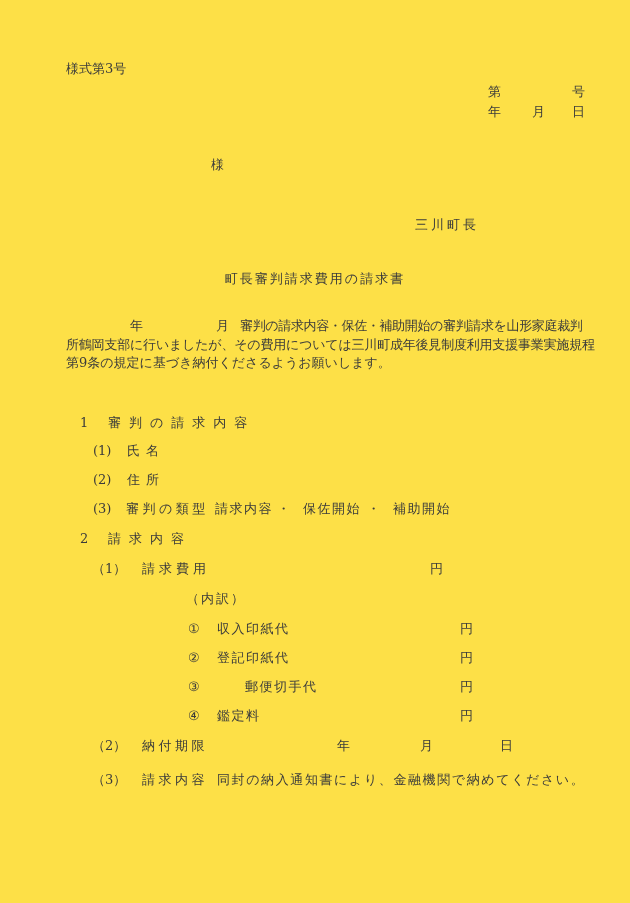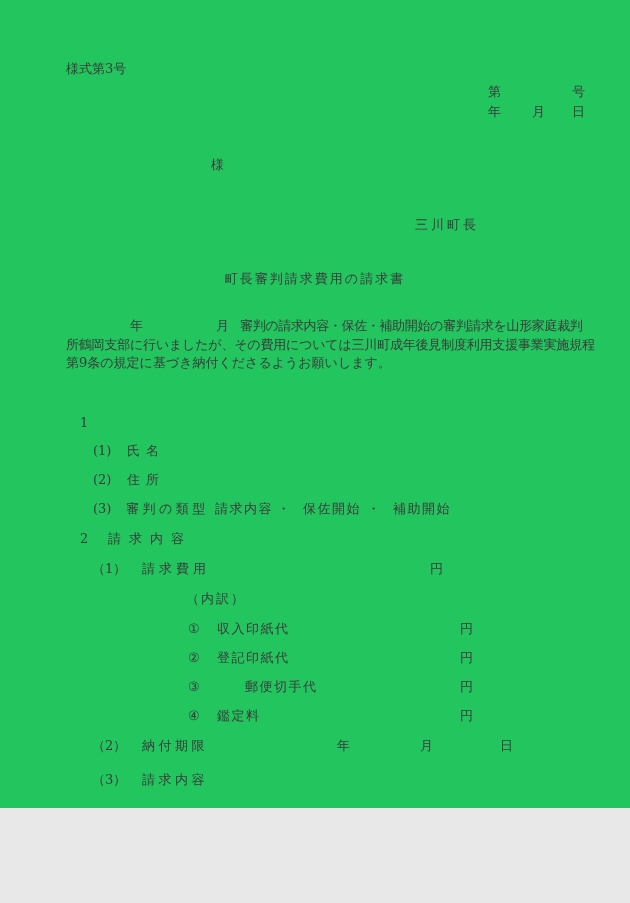--- a/index.html
+++ b/index.html
@@ -1,19 +1,19 @@
 <!DOCTYPE html>
 <html><head>
 <meta charset="utf-8">
 <style>
   html,body{margin:0;padding:0;background:#e8e8e8;}
   .doc{
     position:relative;
-    width:630px;height:808px;
-    background:#22c55e;
+    width:630px;height:903px;
+    background:#fde047;
     font-family:"DejaVu Serif","Liberation Serif",serif;
     color:#3b3b3b;
     font-size:13px;
     overflow:hidden;
     margin:0 auto;
   }
   .t{position:absolute;line-height:1.25;white-space:nowrap;}
   .center{left:0;right:0;text-align:center;}
   .ls15{letter-spacing:1.5px;}
   .ls16{letter-spacing:1.6px;}
@@ -46,20 +46,21 @@
 
   <div class="t center ls2" style="top:271px;font-family:Liberation Serif, serif;">町長審判請求費用の請求書</div>
 
   <span class="t" style="left:130px;top:318px;">年</span>
   <span class="t" style="left:216px;top:318px;">月</span>
   <span class="t lsn35" style="left:240px;top:318px;">審判の請求内容・保佐・補助開始の審判請求を山形家庭裁判</span>
   <span class="t lsn2" style="left:66px;top:337px;">所鶴岡支部に行いましたが、その費用については三川町成年後見制度利用支援事業実施規程</span>
   <span class="t" style="left:66px;top:355px;">第9条の規定に基づき納付くださるようお願いします。</span>
 
   <span class="t" style="left:80px;top:415px;">1</span>
+  <span class="t ls8" style="left:108px;top:415px;">審判の請求内容</span>
 
   <span class="t" style="left:93px;top:443px;">(1)</span>
   <span class="t ls6" style="left:127px;top:443px;">氏名</span>
 
   <span class="t" style="left:93px;top:472px;">(2)</span>
   <span class="t ls6" style="left:127px;top:472px;">住所</span>
 
   <span class="t" style="left:93px;top:501px;">(3)</span>
   <span class="t ls35" style="left:126px;top:501px;">審判の類型</span>
   <span class="t ls15" style="left:215px;top:501px;">請求内容</span>
@@ -94,14 +95,15 @@
   <span class="t" style="left:460px;top:708px;">円</span>
 
   <span class="t" style="left:92px;top:738px;">（2）</span>
   <span class="t ls35" style="left:142px;top:738px;">納付期限</span>
   <span class="t" style="left:337px;top:738px;">年</span>
   <span class="t" style="left:420px;top:738px;">月</span>
   <span class="t" style="left:500px;top:738px;">日</span>
 
   <span class="t" style="left:92px;top:772px;">（3）</span>
   <span class="t ls35" style="left:142px;top:772px;">請求内容</span>
+  <span class="t ls16" style="left:217px;top:772px;">同封の納入通知書により、金融機関で納めてください。</span>
 
 </div>
 
 </body></html>

